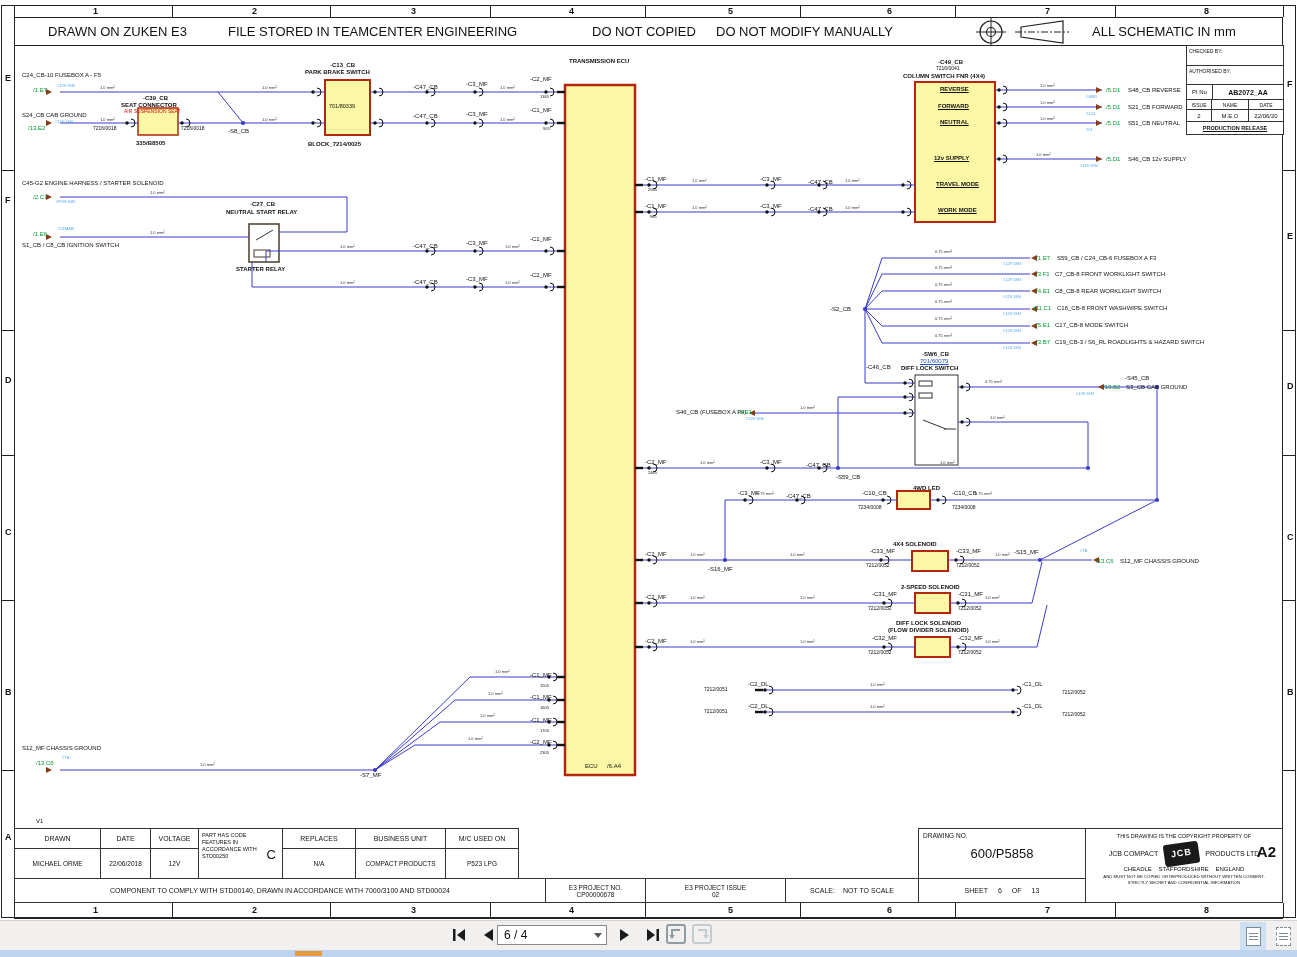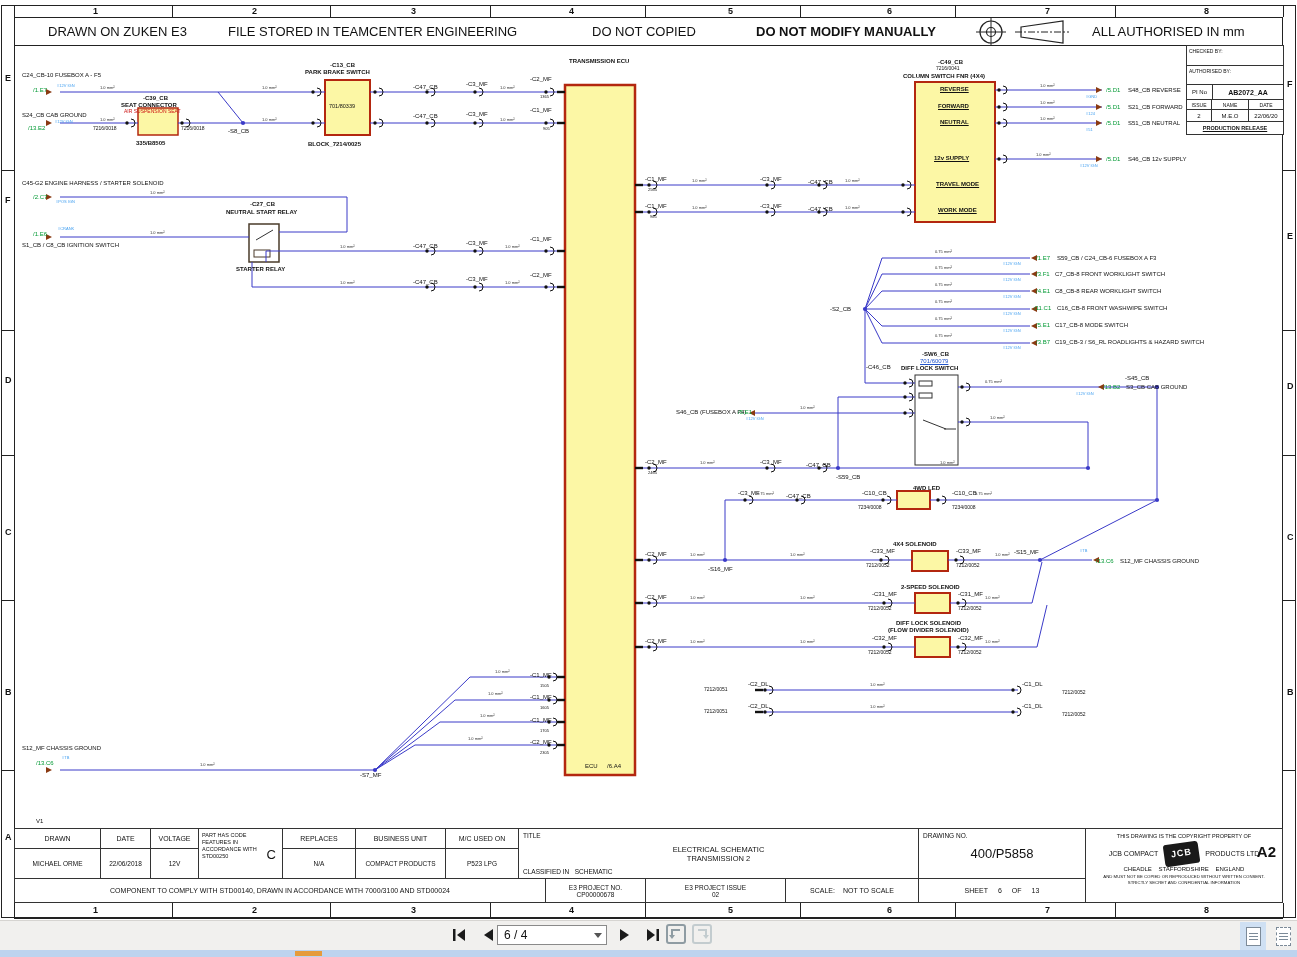--- a/index.html
+++ b/index.html
@@ -102,22 +102,22 @@
       <div class="frame-line" style="left: 1283px; top: 455px; width: 13px; height: 1px;"></div>
       <div class="frame-line" style="left: 1px; top: 600px; width: 13px; height: 1px;"></div>
       <div class="frame-line" style="left: 1283px; top: 600px; width: 13px; height: 1px;"></div>
       <div class="frame-line" style="left: 1px; top: 770px; width: 13px; height: 1px;"></div>
       <div class="frame-line" style="left: 1283px; top: 770px; width: 13px; height: 1px;"></div>
     </div>
 
   <div class="hdr-text" style="left:48px;top:24px;">DRAWN ON ZUKEN E3</div>
   <div class="hdr-text" style="left:228px;top:24px;">FILE STORED IN TEAMCENTER ENGINEERING</div>
   <div class="hdr-text" style="left:592px;top:24px;">DO NOT COPIED</div>
-  <div class="hdr-text" style="left:756px;top:24px;font-weight:bold;">DO NOT MODIFY MANUALLY</div>
-  <div class="hdr-text" style="left:1092px;top:24px;">ALL AUTHORISED IN mm</div>
+  <div class="hdr-text" style="left:716px;top:24px;">DO NOT MODIFY MANUALLY</div>
+  <div class="hdr-text" style="left:1092px;top:24px;">ALL SCHEMATIC IN mm</div>
 
   <svg class="abs" style="left:975px;top:18px;" width="95" height="28" viewBox="0 0 95 28">
     <circle cx="16" cy="14" r="11" fill="none" stroke="#222" stroke-width="1.2"></circle>
     <circle cx="16" cy="14" r="4.5" fill="none" stroke="#222" stroke-width="1.2"></circle>
     <line x1="1" y1="14" x2="31" y2="14" stroke="#222" stroke-width="1"></line>
     <line x1="16" y1="0" x2="16" y2="28" stroke="#222" stroke-width="1"></line>
     <path d="M 46,9 L 88,3 L 88,25 L 46,19 Z" fill="none" stroke="#222" stroke-width="1.2"></path>
     <line x1="40" y1="14" x2="94" y2="14" stroke="#222" stroke-width="1" stroke-dasharray="7,2,2,2"></line>
   </svg>
 
@@ -628,31 +628,23 @@
     </div>
   <div class="cell" style="left:355px;top:848px;width:91px;height:31px;font-size:6.5px;">
       <span>COMPACT PRODUCTS</span>
     </div>
   <div class="cell" style="left:445px;top:828px;width:74px;height:21px;font-size:7px;">
       <span>M/C USED ON</span>
     </div>
   <div class="cell" style="left:445px;top:848px;width:74px;height:31px;font-size:6.5px;">
       <span>P523 LPG</span>
     </div>
-  <div class="cell" style="left:518px;top:828px;width:401px;height:51px;font-size:7.5px;flex-direction:column;">
-    <span style="position:absolute;left:4px;top:3px;font-size:6.5px;">TITLE</span>
-    <span>ELECTRICAL SCHEMATIC</span>
-    <span>TRANSMISSION 2</span>
-    <span style="position:absolute;left:4px;bottom:3px;font-size:6.5px;">
-      <span>CLASSIFIED IN</span>&nbsp;&nbsp;&nbsp;<span>SCHEMATIC</span>
-    </span>
-  </div>
   <div class="cell" style="left:918px;top:828px;width:168px;height:51px;">
     <span style="position:absolute;left:4px;top:3px;font-size:6.5px;">DRAWING NO.</span>
-    <span style="font-size:13px;">400/P5858</span>
+    <span style="font-size:13px;">600/P5858</span>
   </div>
   <div class="cell" style="left:14px;top:878px;width:532px;height:25px;font-size:7px;">
       <span>COMPONENT TO COMPLY WITH STD00140, DRAWN IN ACCORDANCE WITH 7000/3100 AND STD00024</span>
     </div>
   <div class="cell" style="left:545px;top:878px;width:101px;height:25px;font-size:6.5px;flex-direction:column;">
     <span>E3 PROJECT NO.</span>
       <span>CP00000678</span>
   </div>
   <div class="cell" style="left:645px;top:878px;width:141px;height:25px;font-size:6.5px;flex-direction:column;">
     <span>E3 PROJECT ISSUE</span>

